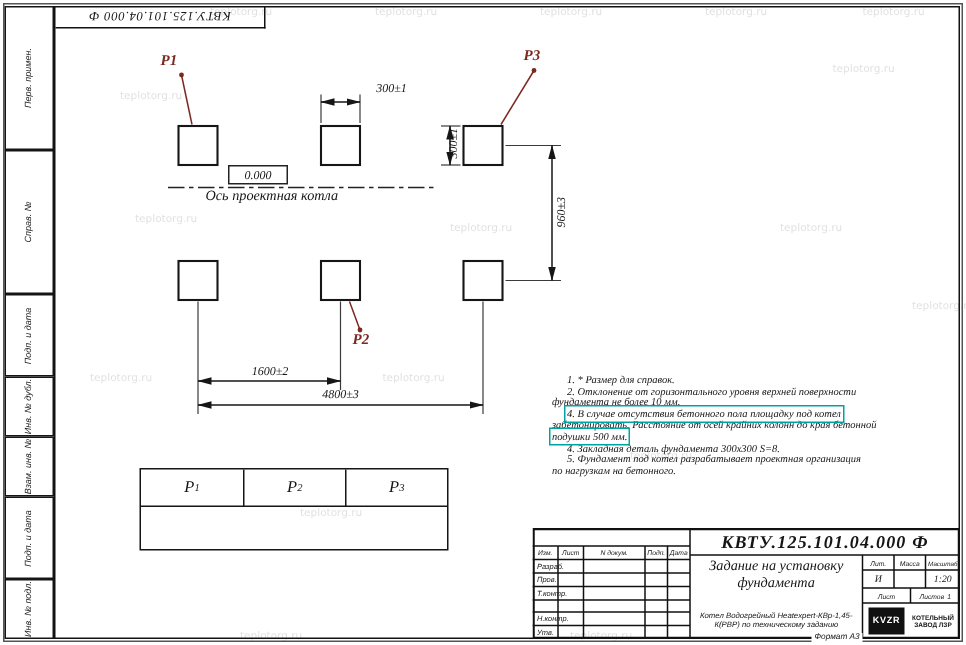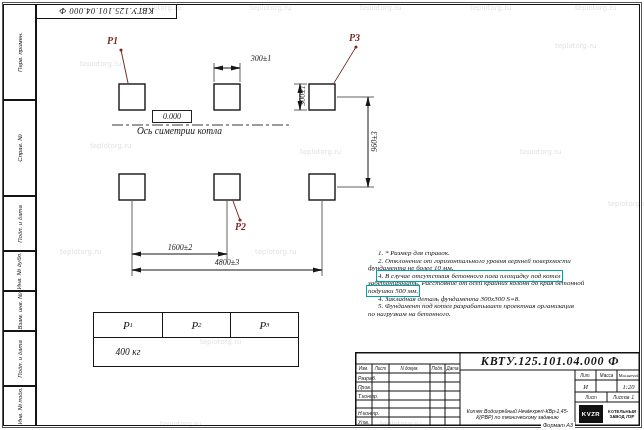--- a/index.html
+++ b/index.html
@@ -148,21 +148,21 @@
     </g>
   </svg>
 
   <div class="plabel" style="left:107px;top:35px">Р1</div>
   <div class="plabel" style="left:349px;top:32px">Р3</div>
   <div class="plabel" style="left:235px;top:221px">Р2</div>
 
   <div class="elev">
       <span>0.000</span>
     </div>
-  <div class="axis-label">Ось симетрии котла</div>
+  <div class="axis-label">Ось проектная котла</div>
 
   <div class="dim" style="left:243px;top:54px;width:36px">300±1</div>
   <div class="dim rot" style="left:284px;top:91px;width:36px">300±1</div>
   <div class="dim rot" style="left:356px;top:137px;width:36px">960±3</div>
   <div class="dim" style="left:155px;top:243px;width:50px">1600±2</div>
   <div class="dim" style="left:202px;top:258px;width:50px">4800±3</div>
 
   <div class="notes">
     <div class="note-line ind"><span>1. * Размер для справок.</span></div>
     <div class="note-line ind"><span>2. Отклонение от горизонтального уровня верхней поверхности</span></div>
@@ -181,21 +181,20 @@
         <sub>1</sub>
       </div>
     <div class="lt-cell bb bl">
         <span>Р</span>
         <sub>2</sub>
       </div>
     <div class="lt-cell bb bl">
         <span>Р</span>
         <sub>3</sub>
       </div>
-    <div class="lt-cell val">400 кг</div>
   </div>
 
   <div class="stamp">
     <svg width="285" height="74" viewBox="0 0 285 74" style="position:absolute;left:0;top:0">
       <rect x="0.75" y="0.75" width="283.5" height="72.5" fill="none" stroke="#111" stroke-width="1.5"></rect>
       <g stroke="#111" stroke-width="1">
         <line x1="105" y1="0" x2="105" y2="74"></line>
         <line x1="105" y1="18" x2="285" y2="18"></line>
         <line x1="220" y1="18" x2="220" y2="74"></line>
         <line x1="220" y1="28" x2="285" y2="28"></line>
@@ -225,20 +224,21 @@
     <div class="txt tiny" style="left:34px;top:12px;width:41px;height:9px">N докум.</div>
     <div class="txt tiny" style="left:75px;top:12px;width:15px;height:9px">Подп.</div>
     <div class="txt tiny" style="left:90px;top:12px;width:15px;height:9px">Дата</div>
 
     <div class="txt small" style="left:1px;top:21px;width:33px;height:9px">Разраб.</div>
     <div class="txt small" style="left:1px;top:30px;width:33px;height:9px">Пров.</div>
     <div class="txt small" style="left:1px;top:39px;width:33px;height:9px">Т.контр.</div>
     <div class="txt small" style="left:1px;top:56px;width:33px;height:9px">Н.контр.</div>
     <div class="txt small" style="left:1px;top:65px;width:33px;height:9px">Утв.</div>
 
+    <div class="txt stitle" style="left:105px;top:19px;width:115px;height:31px">Задание на установку фундамента</div>
     <div class="txt ssub" style="left:105px;top:51px;width:115px;height:22px">Котел Водогрейный Heatexpert-КВр-1,45-К(РВР) по техническому заданию</div>
 
     <div class="txt tiny" style="left:220px;top:18px;width:21px;height:10px">Лит.</div>
     <div class="txt tiny" style="left:241px;top:18px;width:21px;height:10px">Масса</div>
     <div class="txt" style="left:262px;top:18px;width:23px;height:10px;font:italic 4.2px 'Liberation Sans',sans-serif">Масштаб</div>
     <div class="txt sval" style="left:220px;top:28px;width:21px;height:12px">И</div>
     <div class="txt sval" style="left:262px;top:28px;width:23px;height:12px">1:20</div>
 
     <div class="txt tiny" style="left:220px;top:40px;width:32px;height:10px">Лист</div>
     <div class="txt tiny" style="left:252px;top:40px;width:33px;height:10px;gap:2px">

